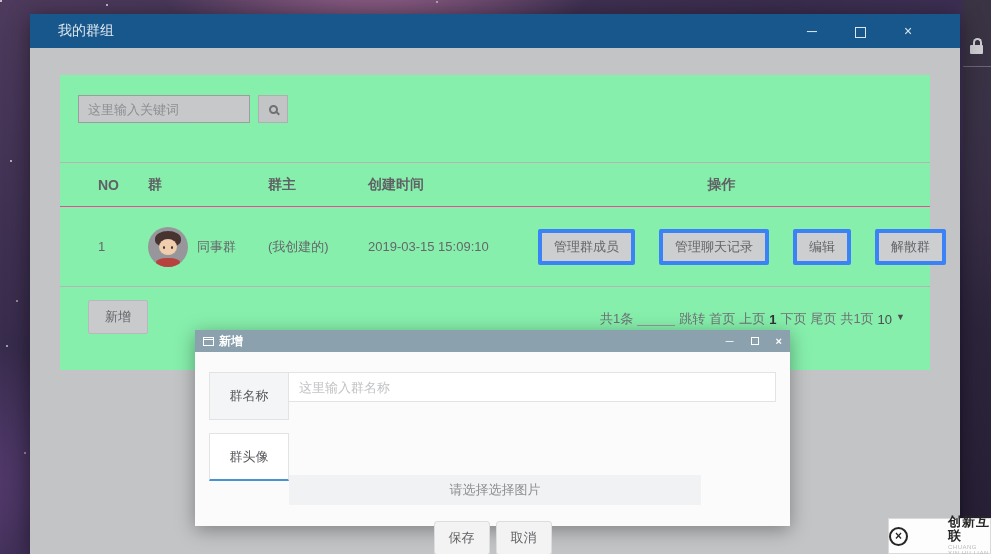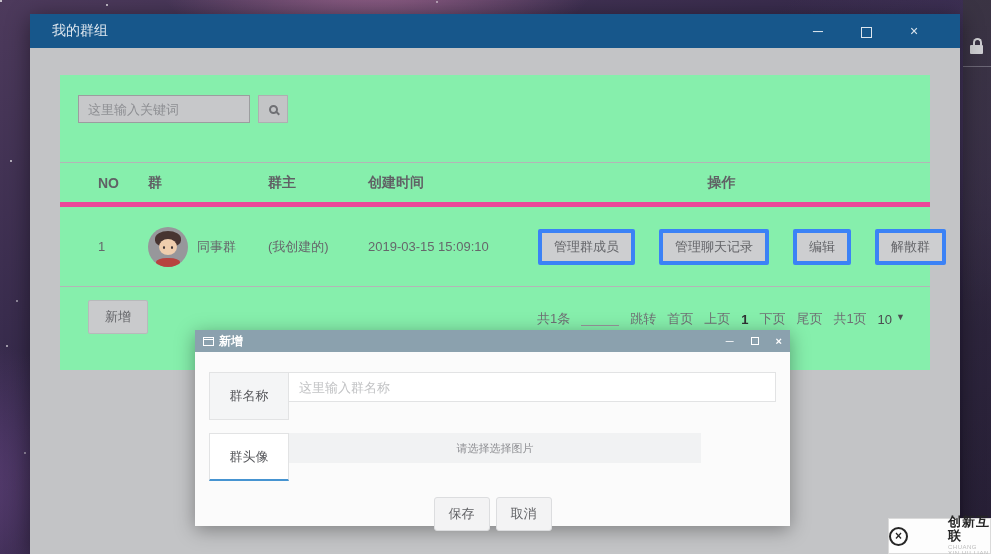--- a/index.html
+++ b/index.html
@@ -26,21 +26,21 @@
   .right-strip { position:absolute; right:0; top:0; width:28px; height:100%;
     background:linear-gradient(180deg, rgba(58,52,66,.92) 0%, rgba(55,48,64,.75) 25%, rgba(48,42,58,.35) 60%, rgba(48,42,58,.15) 100%); }
   .lock { display:block; margin:38px auto 0; width:14px; cursor:pointer; }
   .lock-shackle { display:block; width:9px; height:7px; margin:0 auto; border:2px solid #cfcfd3; border-bottom:none; border-radius:5px 5px 0 0; }
   .lock-body { display:block; width:13px; height:9px; background:#cfcfd3; border-radius:1px; }
   .strip-divider { margin-top:12px; border-top:1px solid rgba(200,200,210,.35); }
 
   
   .window { position:absolute; left:30px; top:14px; width:930px; height:540px;
     background:#c3c4c6; box-shadow:0 4px 22px rgba(0,0,0,.45); }
-  .titlebar { height:34px; background:#17578b; display:flex; align-items:center; padding:0 22px;
+  .titlebar { height:34px; background:#17578b; display:flex; align-items:center; padding:0 28px;
     color:#dde6ee; font-size:14px; }
   .win-controls { margin-left:auto; display:flex; align-items:center; gap:0; }
   .wc { width:48px; text-align:center; color:#dde6ee; font-size:14px; line-height:34px; cursor:pointer; }
   .sq { display:inline-block; width:11px; height:11px; border:1px solid #dde6ee; vertical-align:middle; }
 
   .card { position:absolute; left:30px; top:61px; width:870px; height:295px; background:#86efac; }
 
   
   .search-input { position:absolute; left:18px; top:20px; width:172px; height:28px;
     background:#c7c8ca; border:1px solid #9c9d9f; padding:0 9px; font-size:13px; color:#55565a; outline:none; }
@@ -49,21 +49,21 @@
     background:#c3c4c6; border:1px solid #aeafb1; cursor:pointer; }
   .mag { position:relative; display:inline-block; width:9px; height:9px;
     border:2px solid #6f7074; border-radius:50%; }
   .mag::after { content:""; position:absolute; width:5px; height:2px; background:#6f7074;
     transform:rotate(45deg); right:-4px; bottom:-2px; }
 
   
   .thead, .trow { display:grid; grid-template-columns:50px 120px 100px 170px 1fr;
     padding-left:38px; padding-right:25px; align-items:center; }
   .thead { position:absolute; left:0; right:0; top:87px; height:45px;
-    border-top:1px solid #b4b5b7; border-bottom:5px solid #ec4899;
+    border-top:1px solid #b4b5b7; border-bottom:1px solid #ec4899;
     font-size:14px; font-weight:bold; color:#606165; }
   .th-actions { text-align:center; }
   .trow { position:absolute; left:0; right:0; top:132px; height:80px; border-bottom:1px solid #b4b5b7;
     font-size:13px; color:#66676b; }
   .cell-group { display:flex; align-items:center; gap:9px; }
 
   
   .avatar { position:relative; width:40px; height:40px; border-radius:50%; background:#97979b; overflow:hidden; flex:none; }
   .av-hair { position:absolute; top:4px; left:7px; right:7px; height:16px; background:#473431; border-radius:55% 55% 45% 45%; }
   .av-face { position:absolute; top:12px; left:11px; width:18px; height:16px; background:#efcdad; border-radius:50%; }
@@ -72,21 +72,21 @@
   .av-shirt { position:absolute; bottom:0; left:8px; right:8px; height:9px; background:#b7433f; border-radius:45% 45% 0 0; }
 
   .actions-cell { display:flex; gap:24px; align-items:center; }
   .act-btn { background:#cdced0; border:4px solid #3b82f6; border-radius:2px;
     font-size:13px; color:#646569; padding:5px 12px; white-space:nowrap; cursor:pointer; }
 
   .add-btn { position:absolute; left:28px; top:225px; background:#c9cacc; border:1px solid #b8b9bb;
     border-radius:2px; font-size:13px; color:#646569; padding:7px 16px; cursor:pointer; }
 
   
-  .pagination { position:absolute; right:25px; top:235px; display:flex; align-items:center; gap:11px;
+  .pagination { position:absolute; right:25px; top:235px; display:flex; align-items:center; gap:4px;
     font-size:13px; color:#6f7074; }
   .pg-link { cursor:pointer; }
   .pg-current { color:#303134; font-weight:bold; }
   .jump-input { display:inline-block; width:38px; height:14px; border-bottom:1px solid #96979b; cursor:text; }
   .page-size { display:inline-flex; gap:4px; color:#4b4c50; cursor:pointer; }
   .caret { font-size:9px; color:#4b4c50; }
 
   
   .modal { position:absolute; left:195px; top:330px; width:595px; height:196px;
     background:#fbfbfb; box-shadow:0 4px 18px rgba(0,0,0,.35); }
@@ -100,21 +100,21 @@
 
   .modal-body { padding:20px 14px 0; }
   .field-row { display:flex; margin-bottom:13px; }
   .f-label { width:80px; flex:none; height:48px; display:flex; align-items:center; justify-content:center;
     background:#f4f5f6; border:1px solid #e2e3e4; font-size:13px; color:#57585c; }
   .f-input { flex:1; max-width:487px; height:30px; border:1px solid #e2e3e4; border-left:none;
     background:#fff; padding:0 10px; font-size:13px; color:#1d4ed8; outline:none; }
   .f-input::placeholder { color:#c2c3c5; }
   .f-label-avatar { background:#fff; border-bottom:2px solid #4694d1;text-align:right; }
   .f-picker { width:412px; height:30px; background:#f1f2f3; display:flex; align-items:center;
-    justify-content:center; font-size:11px; color:#8d8e92; cursor:pointer; }
+    justify-content:center; font-size:13px; color:#8d8e92; cursor:pointer;margin-top:42px; }
   .modal-btns { display:flex; justify-content:center; gap:6px; margin-top:16px; }
   .m-btn { background:#f3f3f4; border:1px solid #dcdddf; border-radius:3px; font-size:13px;
     color:#626366; padding:7px 14px; cursor:pointer; }
 
   
   .owner-text { position:absolute; left:2px; top:504px; font-size:17px; font-weight:bold;
     color:#f92a25; letter-spacing:1px; }
   .brand-watermark { position:absolute; right:0; bottom:0; width:103px; height:36px; background:#fdfdfd;
     border:1px solid #dadada; display:flex; align-items:center; justify-content:center; gap:5px; }
   .brand-logo { width:19px; height:19px; border:2px solid #262626; border-radius:50%; color:#262626;

